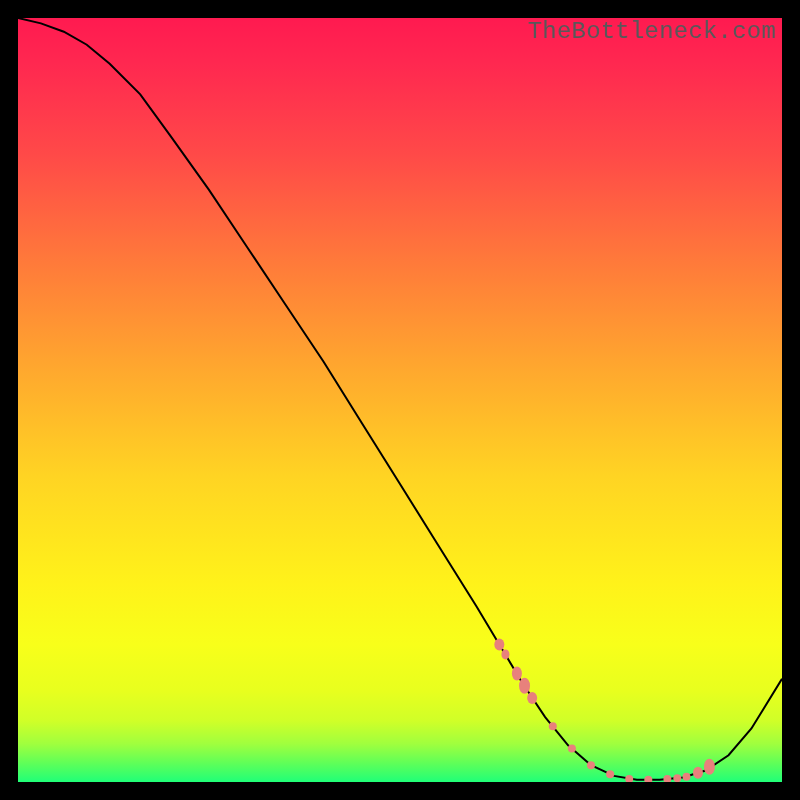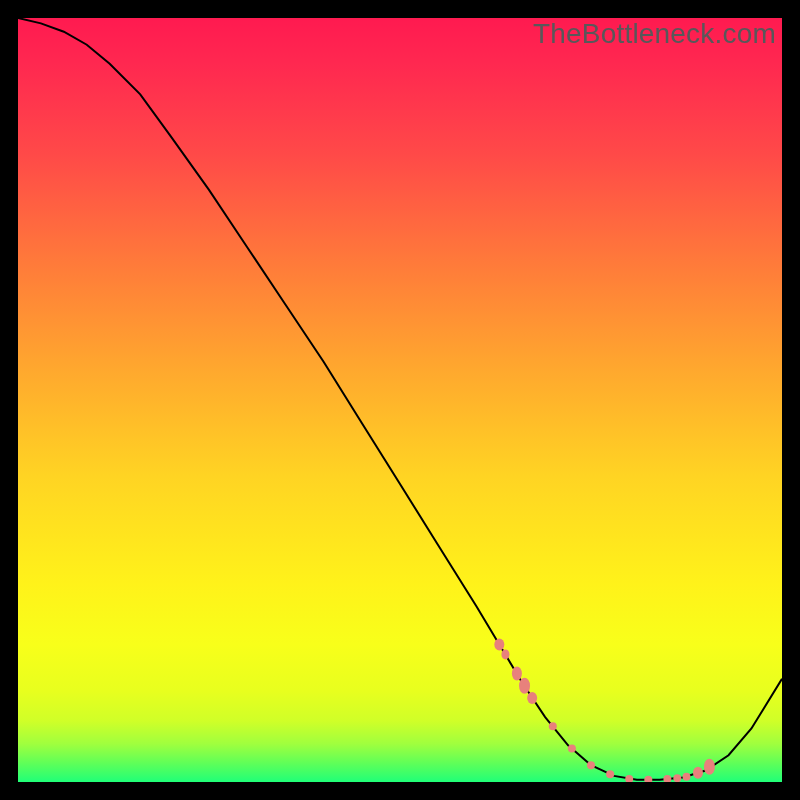--- a/index.html
+++ b/index.html
@@ -34,22 +34,22 @@
       #d0ff28 92%,
       #a0ff3e 95%,
       #60ff58 97.5%,
       #20ff78 100%
     );
   }
   .watermark {
     position: absolute;
     top: 0px;
     right: 6px;
-    font-family: Liberation Sans, sans-serif;
-    font-size: 28px;
+    font-family: Liberation Mono, monospace;
+    font-size: 24px;
     color: #58585a;
     font-weight: 500;
     letter-spacing: 0.2px;
   }
   svg.curve, svg.markers {
     position: absolute;
     left: 0;
     top: 0;
     width: 764px;
     height: 764px;

